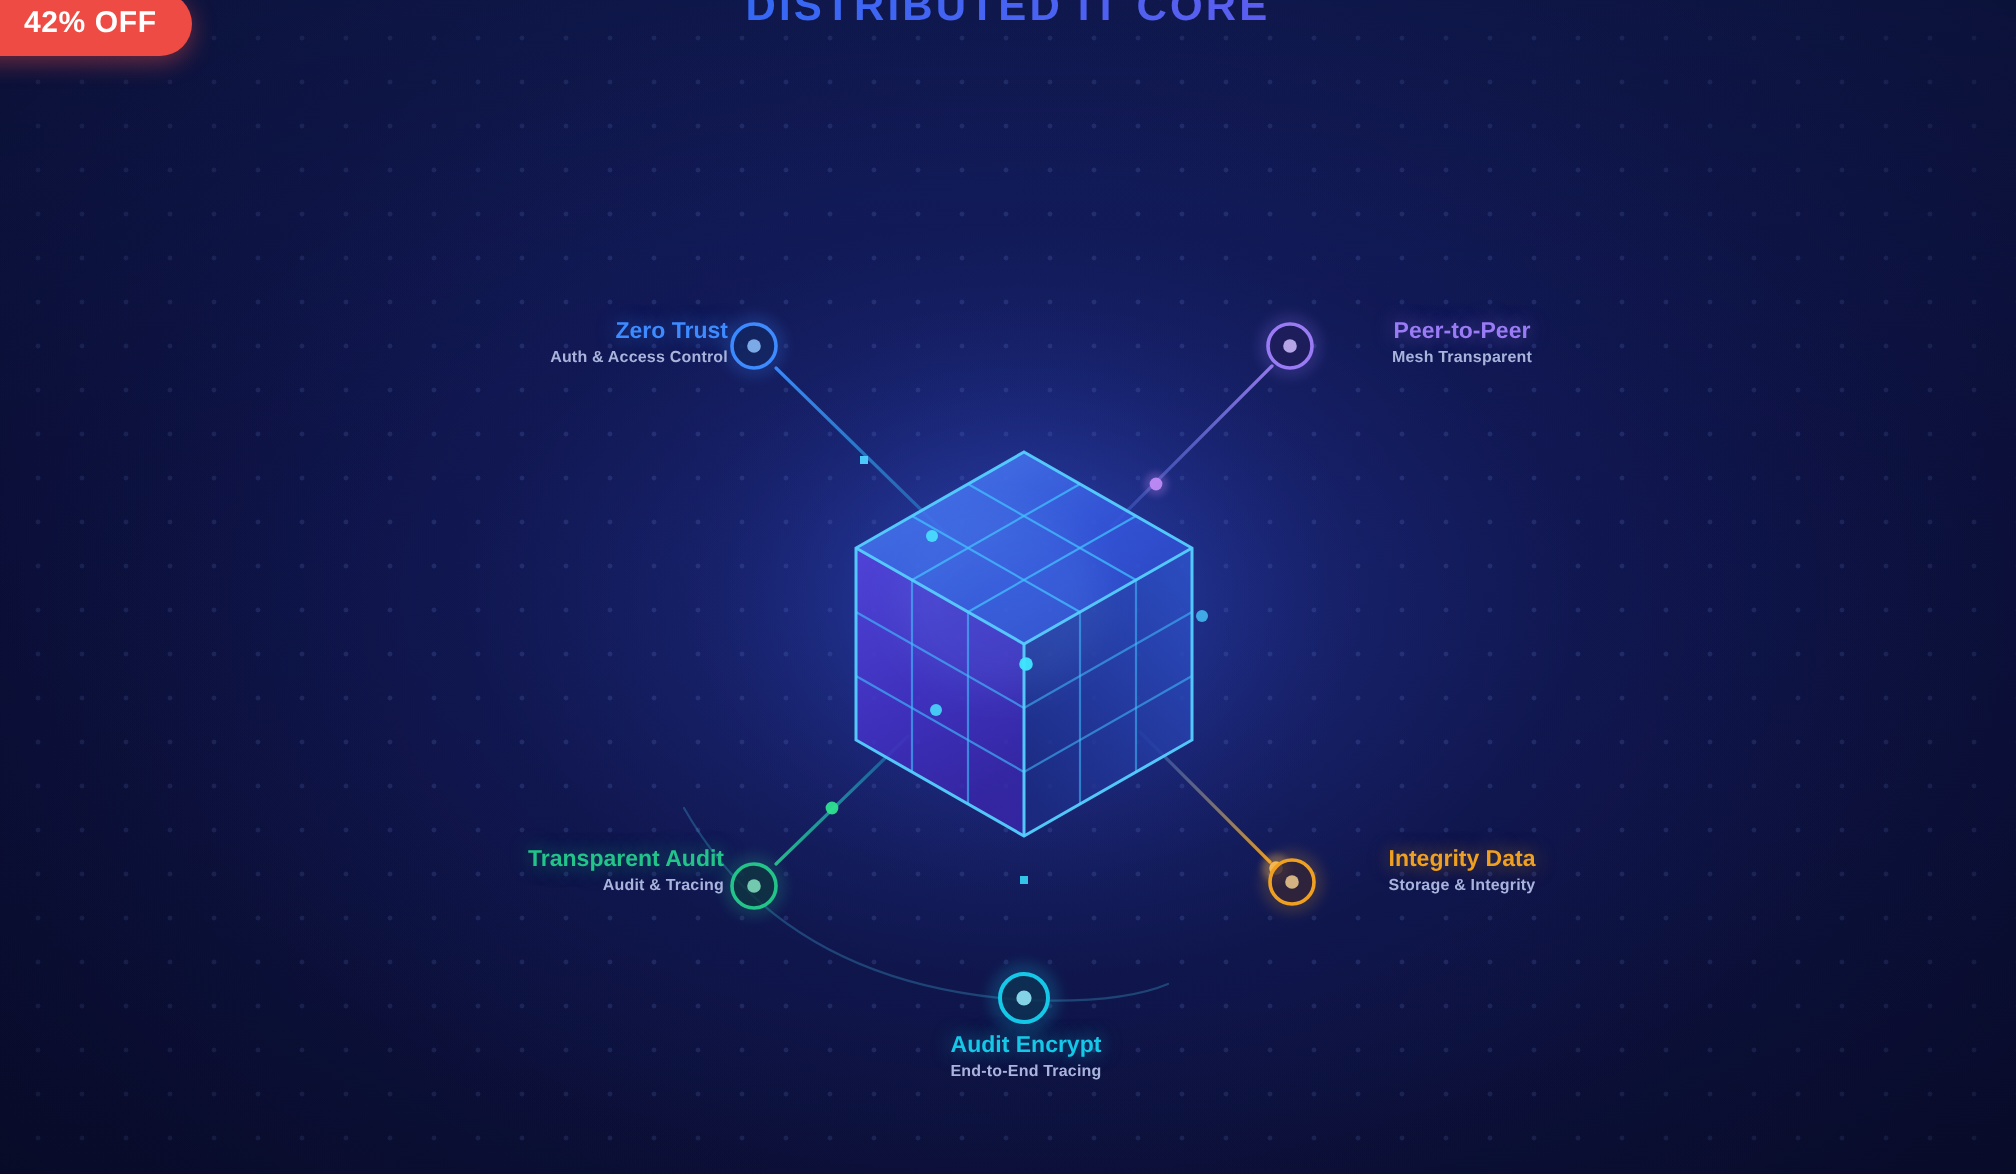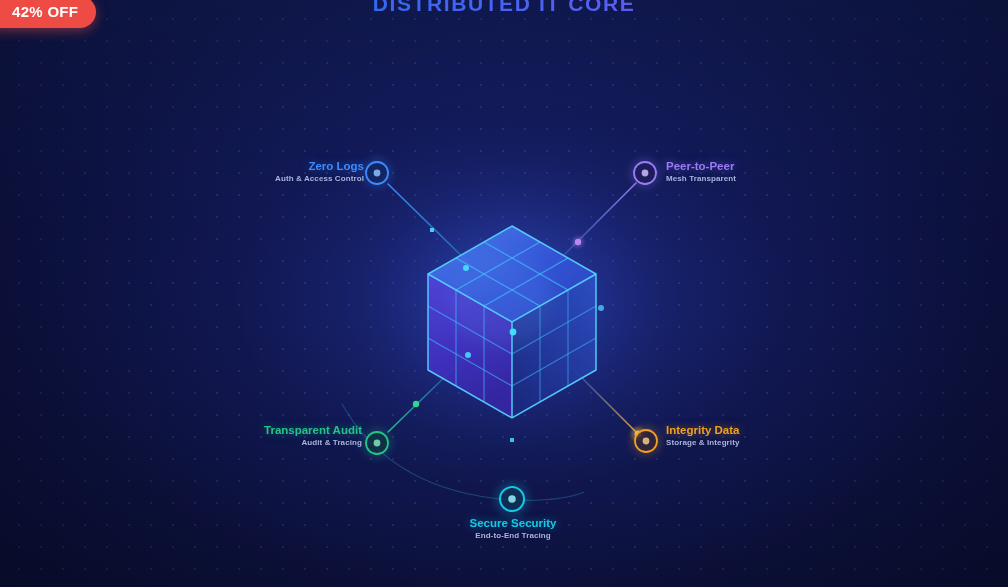--- a/index.html
+++ b/index.html
@@ -49,21 +49,21 @@
     box-shadow:0 3px 12px rgba(238,75,68,0.45);
   }
   
   .diagram{position:absolute;inset:0;z-index:4;}
   .diagram svg{display:block;}
   
   .lbl{position:absolute;z-index:7;line-height:1.12;}
   .lbl .t{font-size:11.5px;font-weight:bold;margin:0;}
   .lbl .s{font-size:8px;font-weight:bold;color:#a9b4dc;margin:2px 0 0 0;letter-spacing:0.1px;}
   .lbl.r{text-align:right;}
-  .lbl.l{text-align:left;}
+  .lbl.l{text-align:center;}
   .lbl.c{text-align:center;}
   #lbl-zero-trust{left:244px;top:160px;width:120px;}
   #lbl-zero-trust .t{color:#3d8bff;text-shadow:0 0 10px rgba(61,139,255,0.55);}
   #lbl-peer{left:666px;top:160px;width:130px;}
   #lbl-peer .t{color:#9a7bf5;text-shadow:0 0 10px rgba(154,123,245,0.55);}
   #lbl-logs{left:244px;top:424px;width:118px;}
   #lbl-logs .t{color:#23c48a;text-shadow:0 0 10px rgba(35,196,138,0.5);}
   #lbl-immutable{left:666px;top:424px;width:130px;}
   #lbl-immutable .t{color:#f0a020;text-shadow:0 0 10px rgba(240,160,32,0.5);}
   #lbl-secure{left:433px;top:517px;width:160px;}
@@ -228,35 +228,35 @@
 
 <div class="vignette"></div>
 
 <div class="header">
   <h1 class="title">DISTRIBUTED IT CORE</h1>
 </div>
 
 <div class="badge">42% OFF</div>
 
 <div class="lbl r" id="lbl-zero-trust">
-  <p class="t">Zero Logs</p>
+  <p class="t">Zero Trust</p>
   <p class="s">Auth &amp; Access Control</p>
 </div>
 
 <div class="lbl l" id="lbl-peer">
   <p class="t">Peer-to-Peer</p>
   <p class="s">Mesh Transparent</p>
 </div>
 
 <div class="lbl r" id="lbl-logs">
   <p class="t">Transparent Audit</p>
   <p class="s">Audit &amp; Tracing</p>
 </div>
 
 <div class="lbl l" id="lbl-immutable">
   <p class="t">Integrity Data</p>
   <p class="s">Storage &amp; Integrity</p>
 </div>
 
 <div class="lbl c" id="lbl-secure">
-  <p class="t">Secure Security</p>
+  <p class="t">Audit Encrypt</p>
   <p class="s">End-to-End Tracing</p>
 </div>
 
 </body></html>

